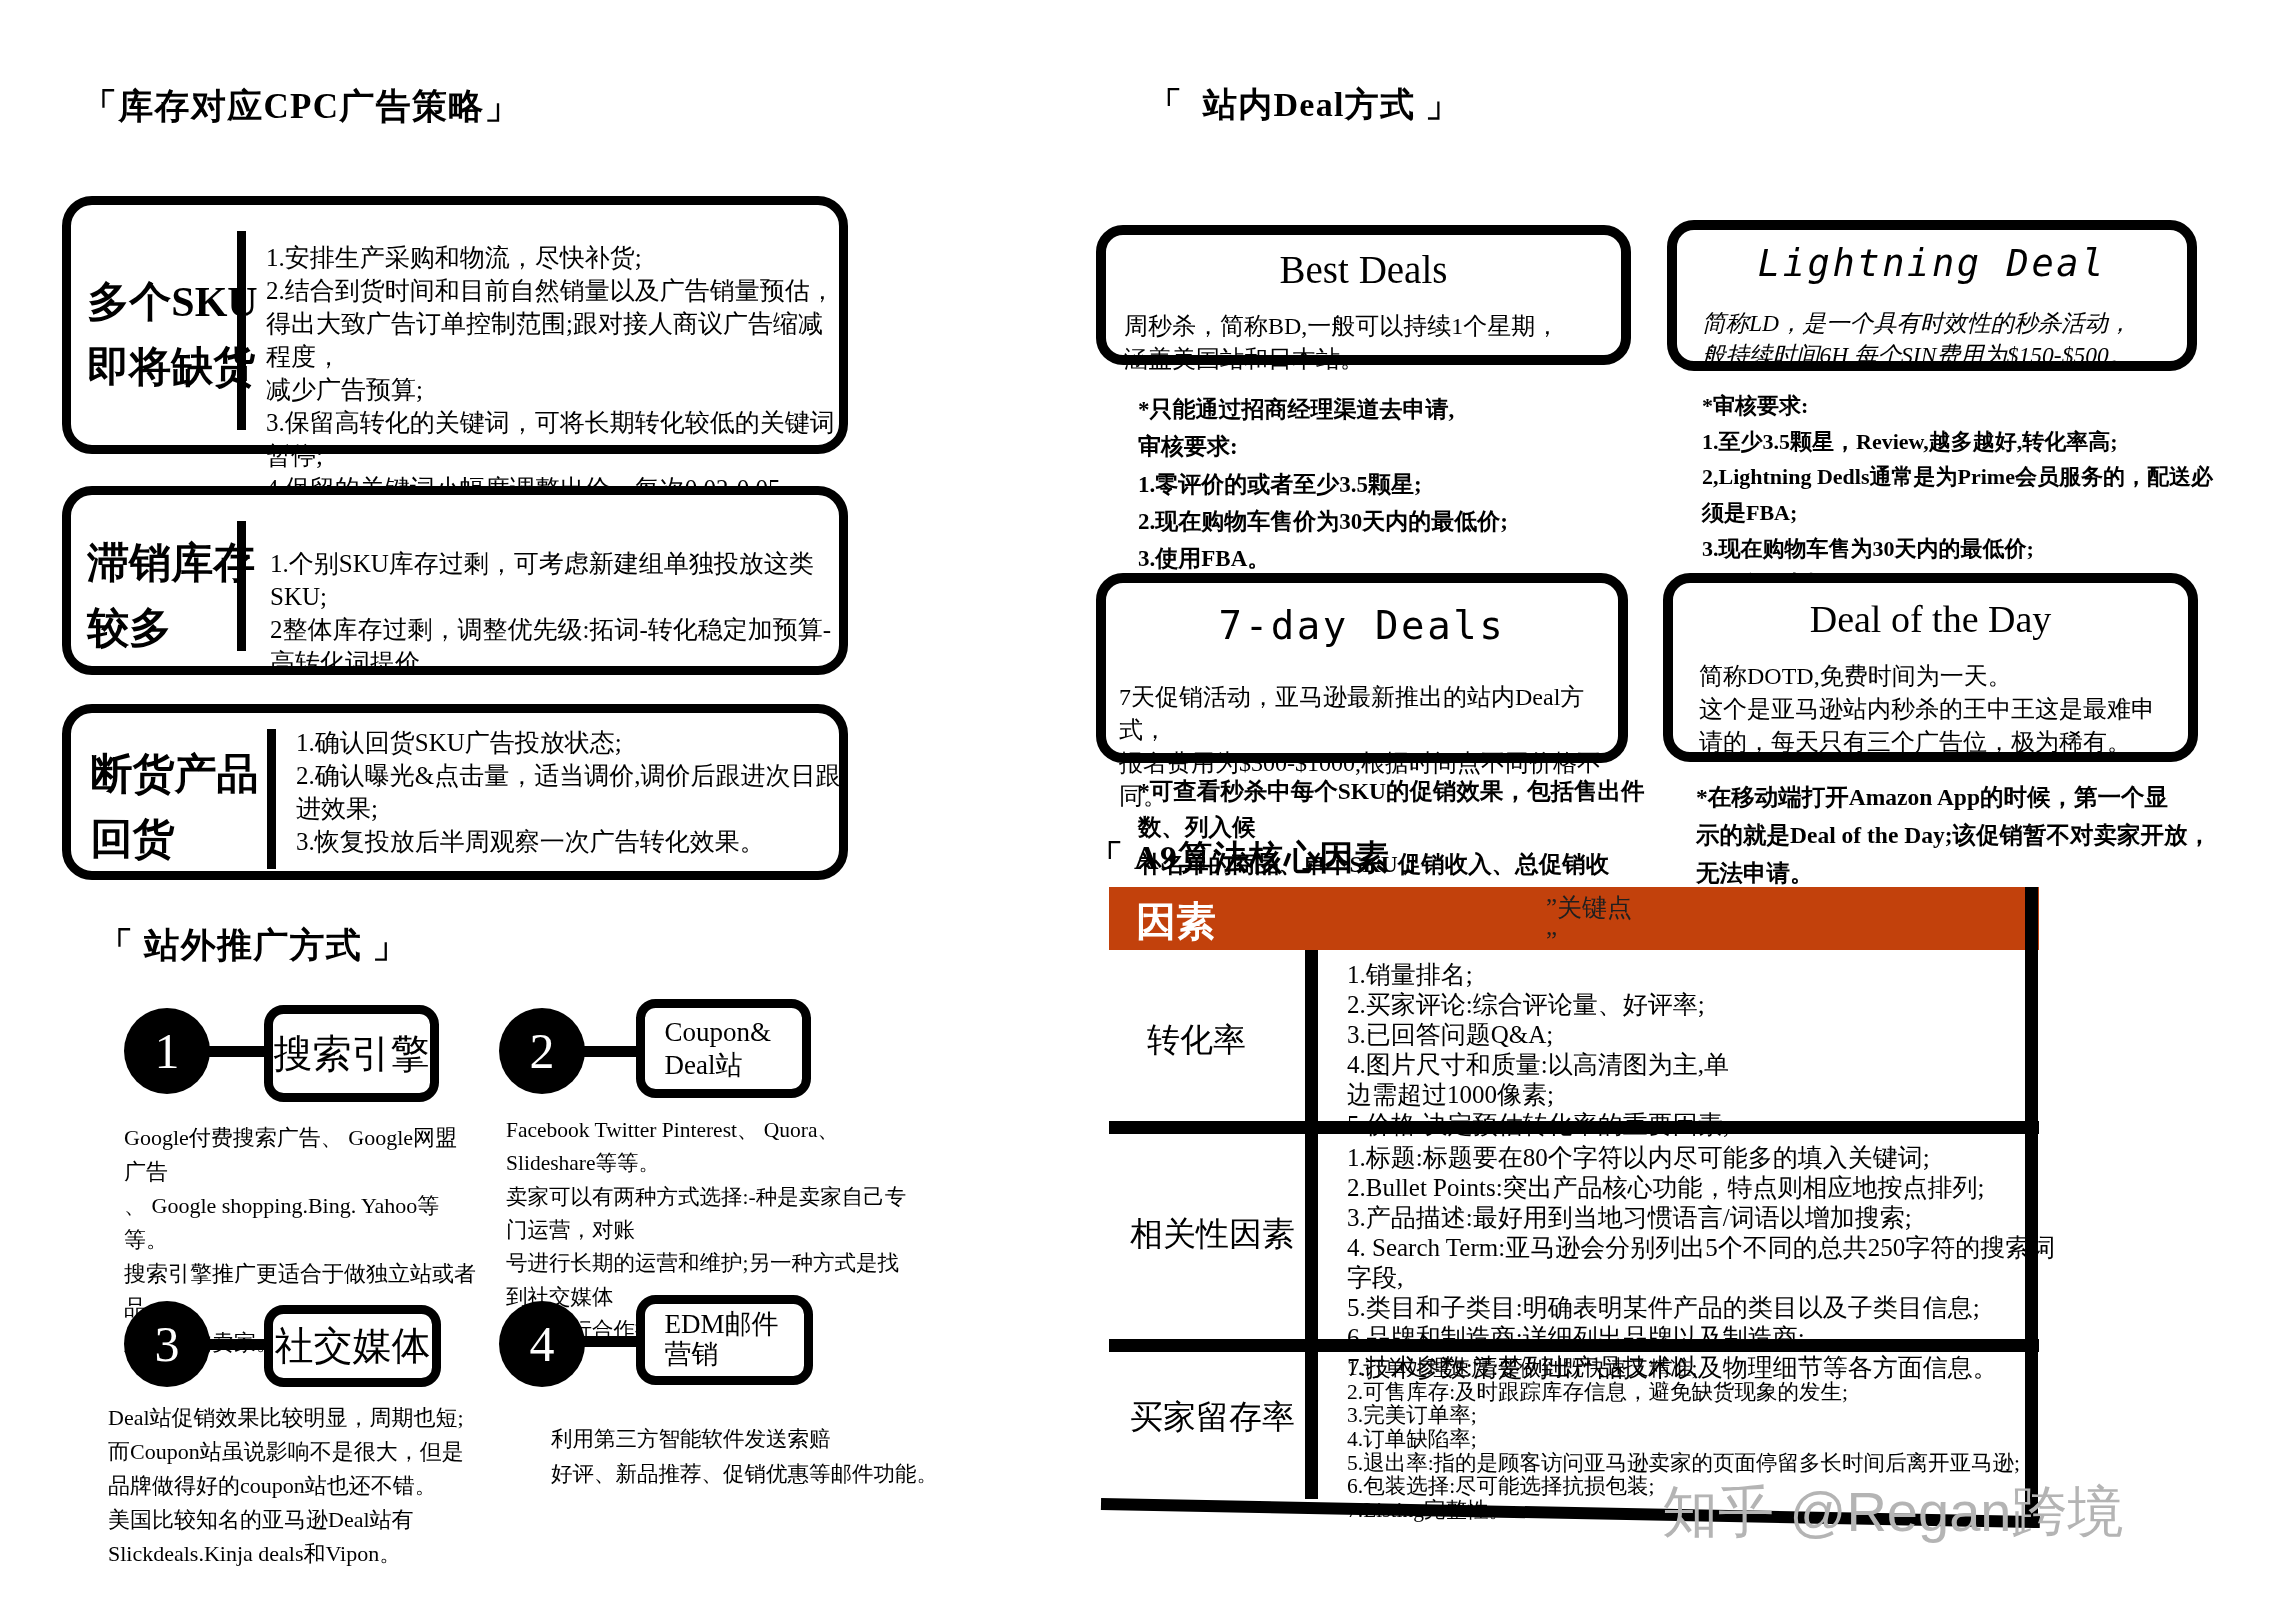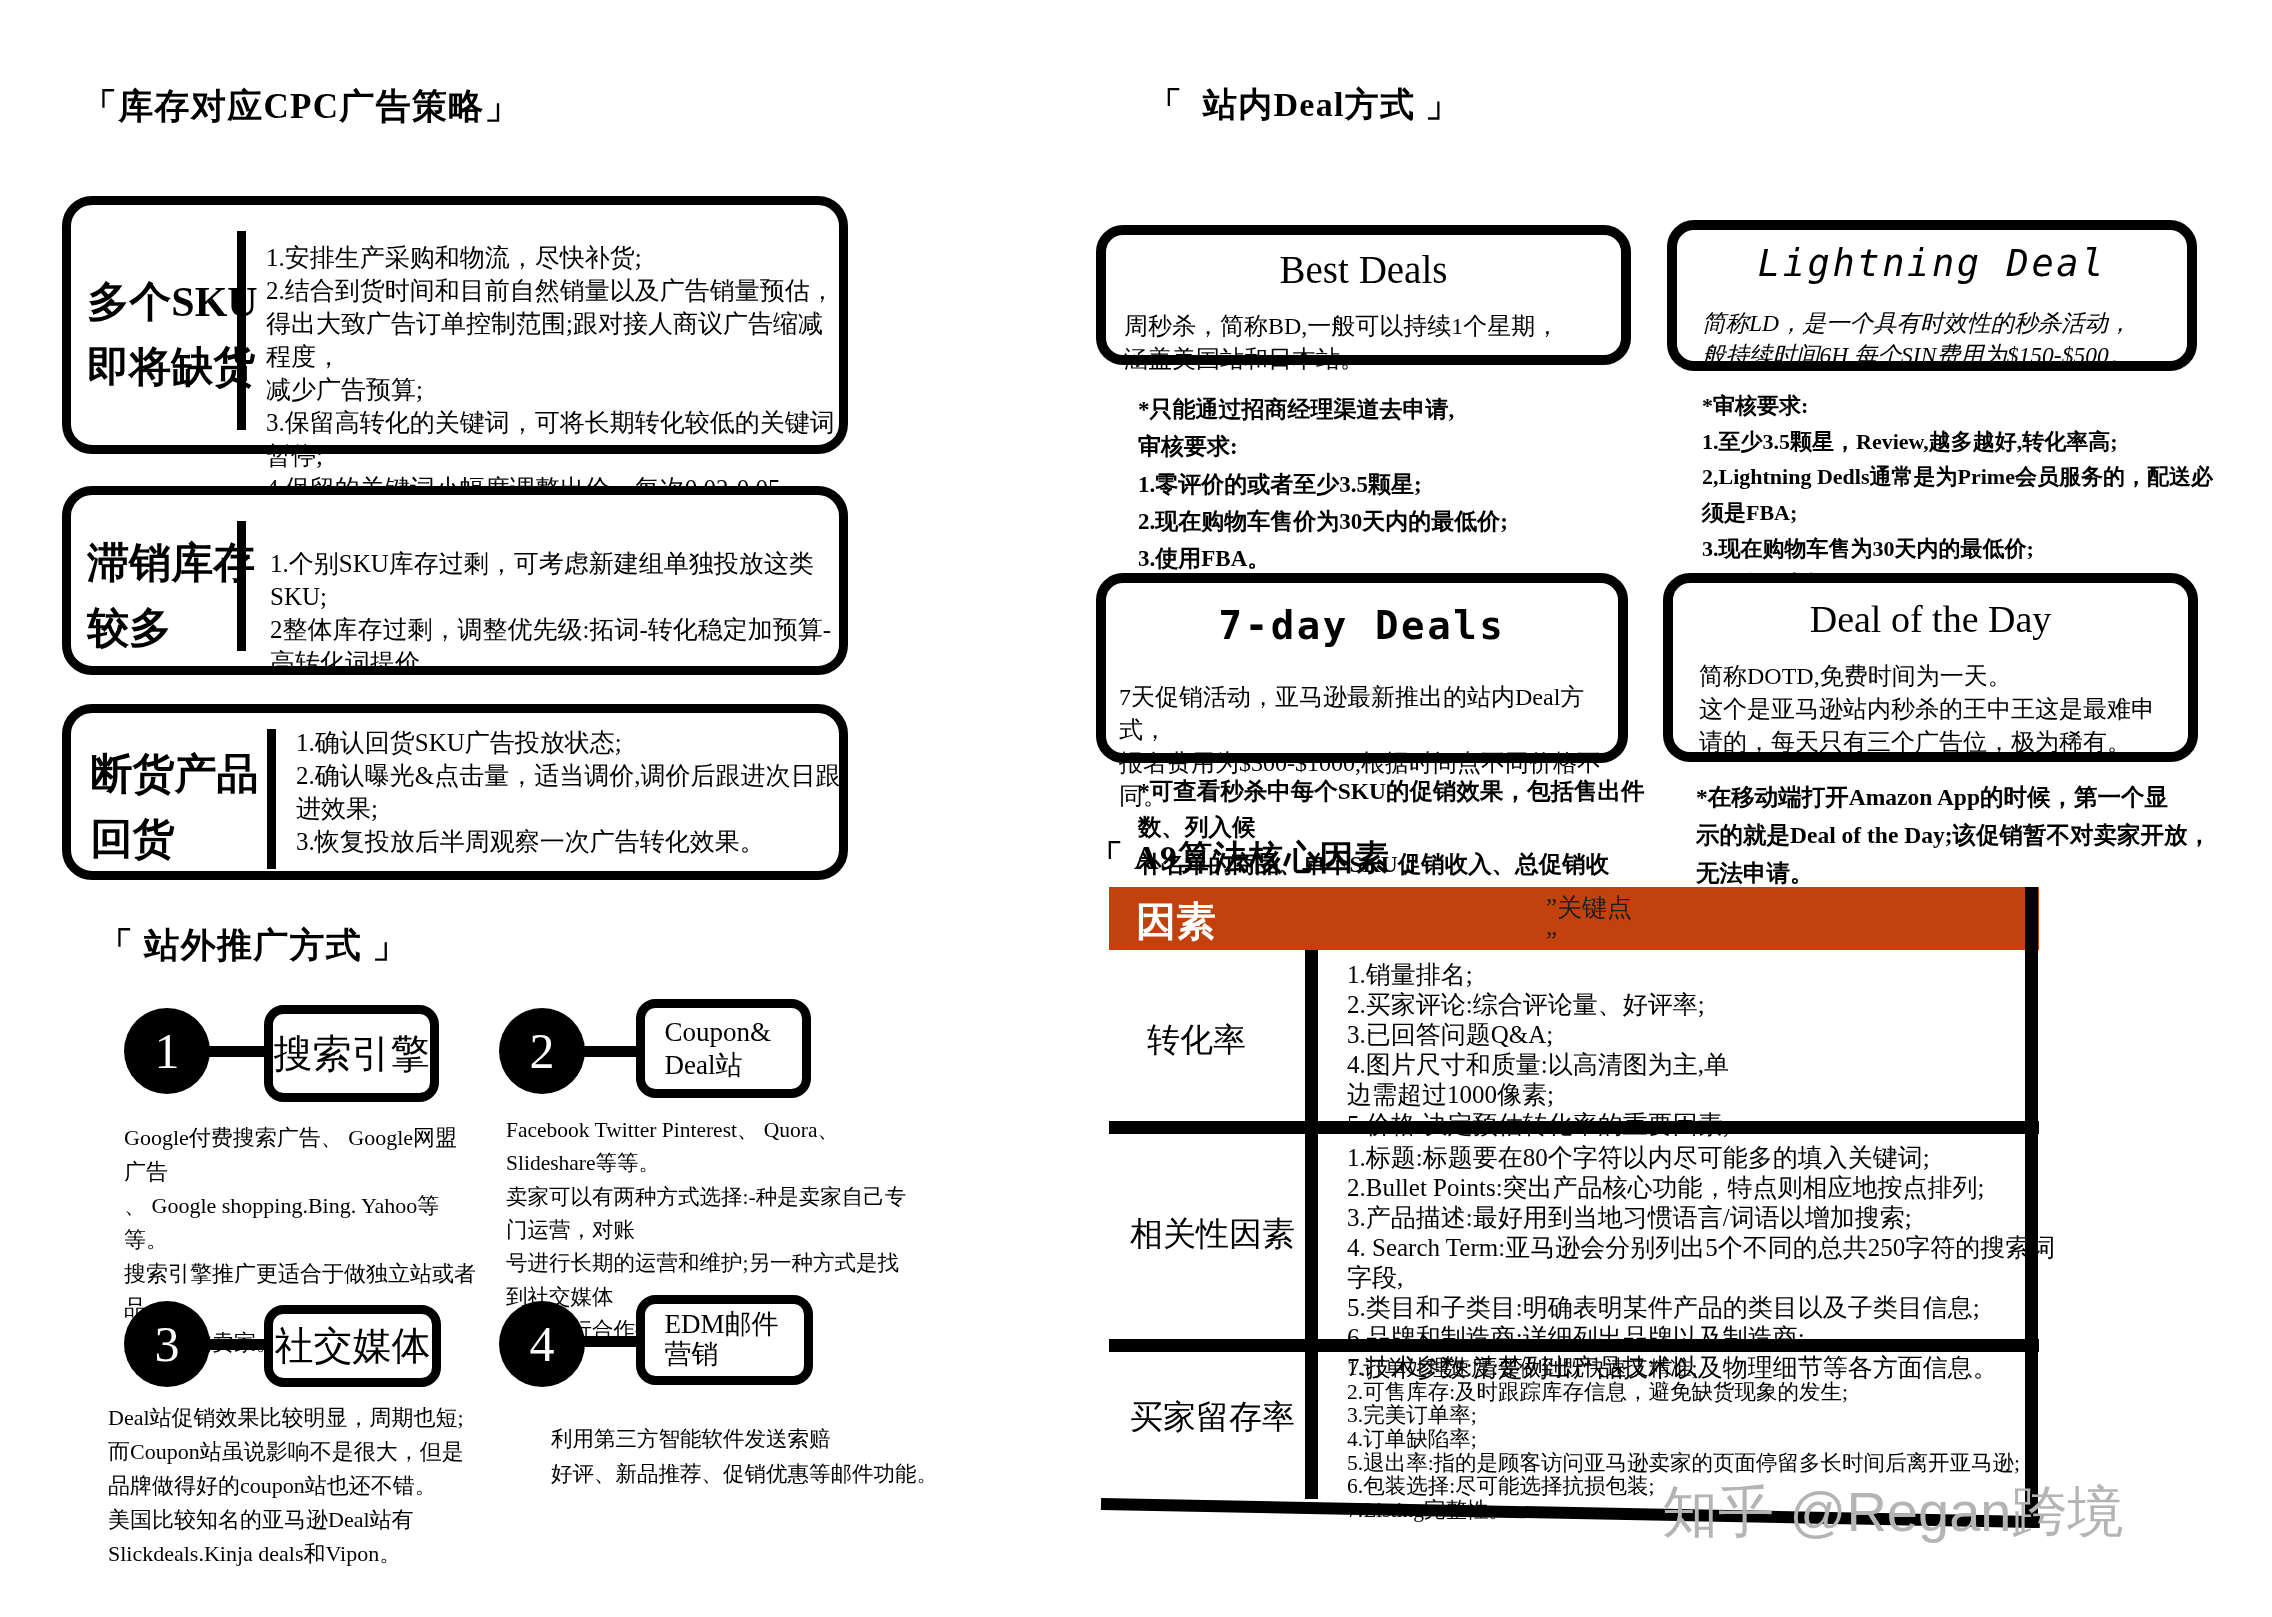--- a/index.html
+++ b/index.html
@@ -152,21 +152,21 @@
     <div class="dbox-desc" style="left:25px;top:77px;font-size:23.5px;">简称LD，是一个具有时效性的秒杀活动，
 般持续时间6H,每个SIN费用为$150-$500。</div>
   </div>
   <div class="note" style="left:1702px;top:388px;width:515px;font-size:22px;">*审核要求:
 1.至少3.5颗星，Review,越多越好,转化率高;
 2,Lightning Dedls通常是为Prime会员服务的，配送必须是FBA;
 3.现在购物车售为30天内的最低价;
 4.可多次申报。</div>
 
   <div class="dbox" style="left:1096px;top:573px;width:532px;height:190px;">
-    <div class="dbox-title mono" style="top:19.6px;font-weight:bold;">7-day Deals</div>
+    <div class="dbox-title mono" style="top:19.6px;">7-day Deals</div>
     <div class="dbox-desc" style="left:13px;top:98px;">7天促销活动，亚马逊最新推出的站内Deal方式，
 报名费用为$300-$1000,根据时间点不同价格不同。</div>
   </div>
   <div class="note" style="left:1138px;top:773px;width:509px;font-size:23.5px;line-height:1.55;">*可查看秒杀中每个SKU的促销效果，包括售出件数、列入候
 补名单的商品、单个SKU促销收入、总促销收入。</div>
 
   <div class="dbox" style="left:1663px;top:573px;width:535px;height:189px;">
     <div class="dbox-title" style="top:14.4px;font-size:38px;">Deal of the Day</div>
     <div class="dbox-desc" style="left:26px;top:77px;">简称DOTD,免费时间为一天。
 这个是亚马逊站内秒杀的王中王这是最难申

